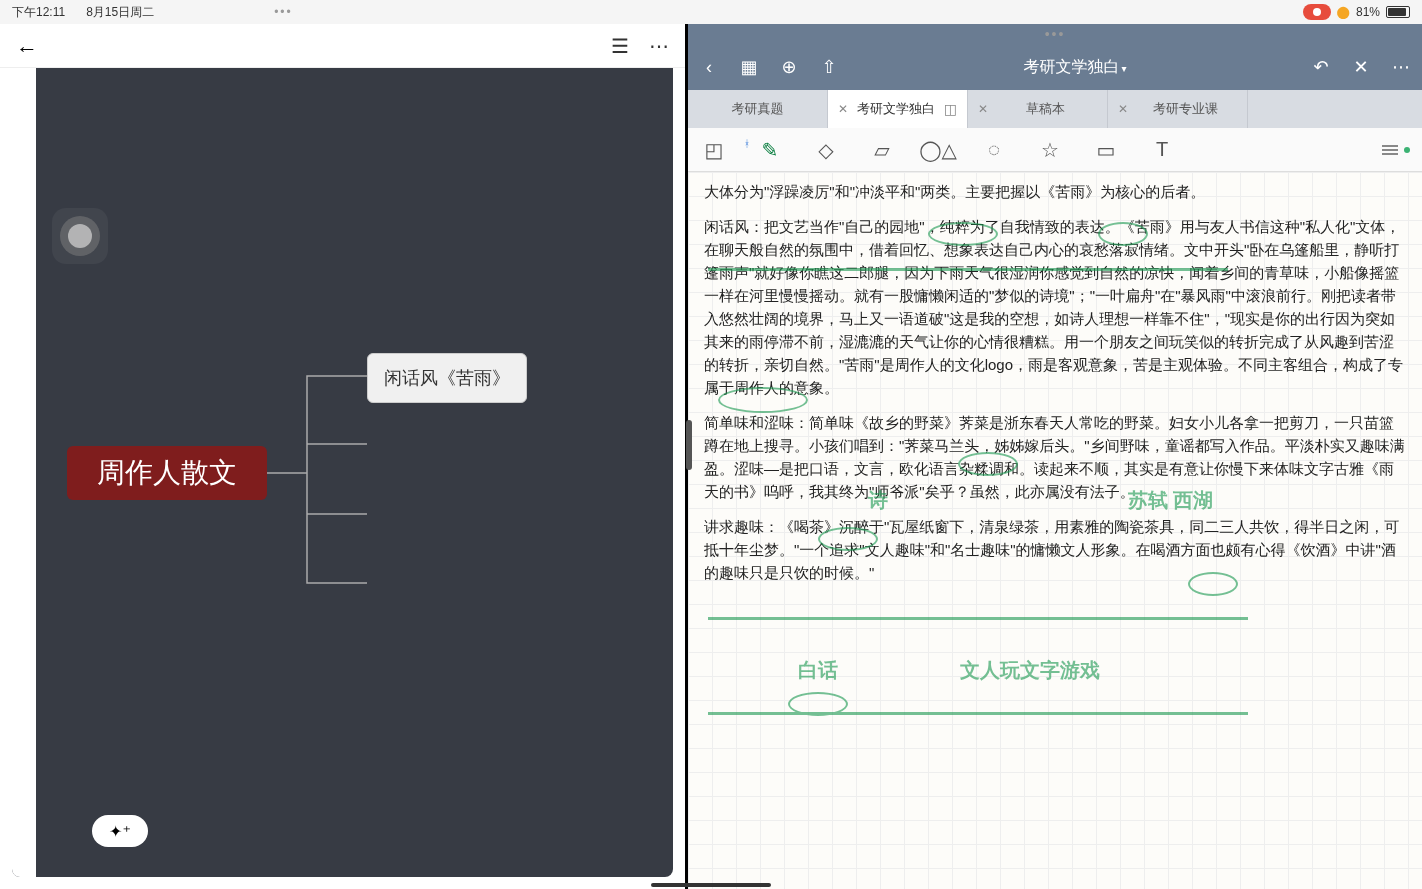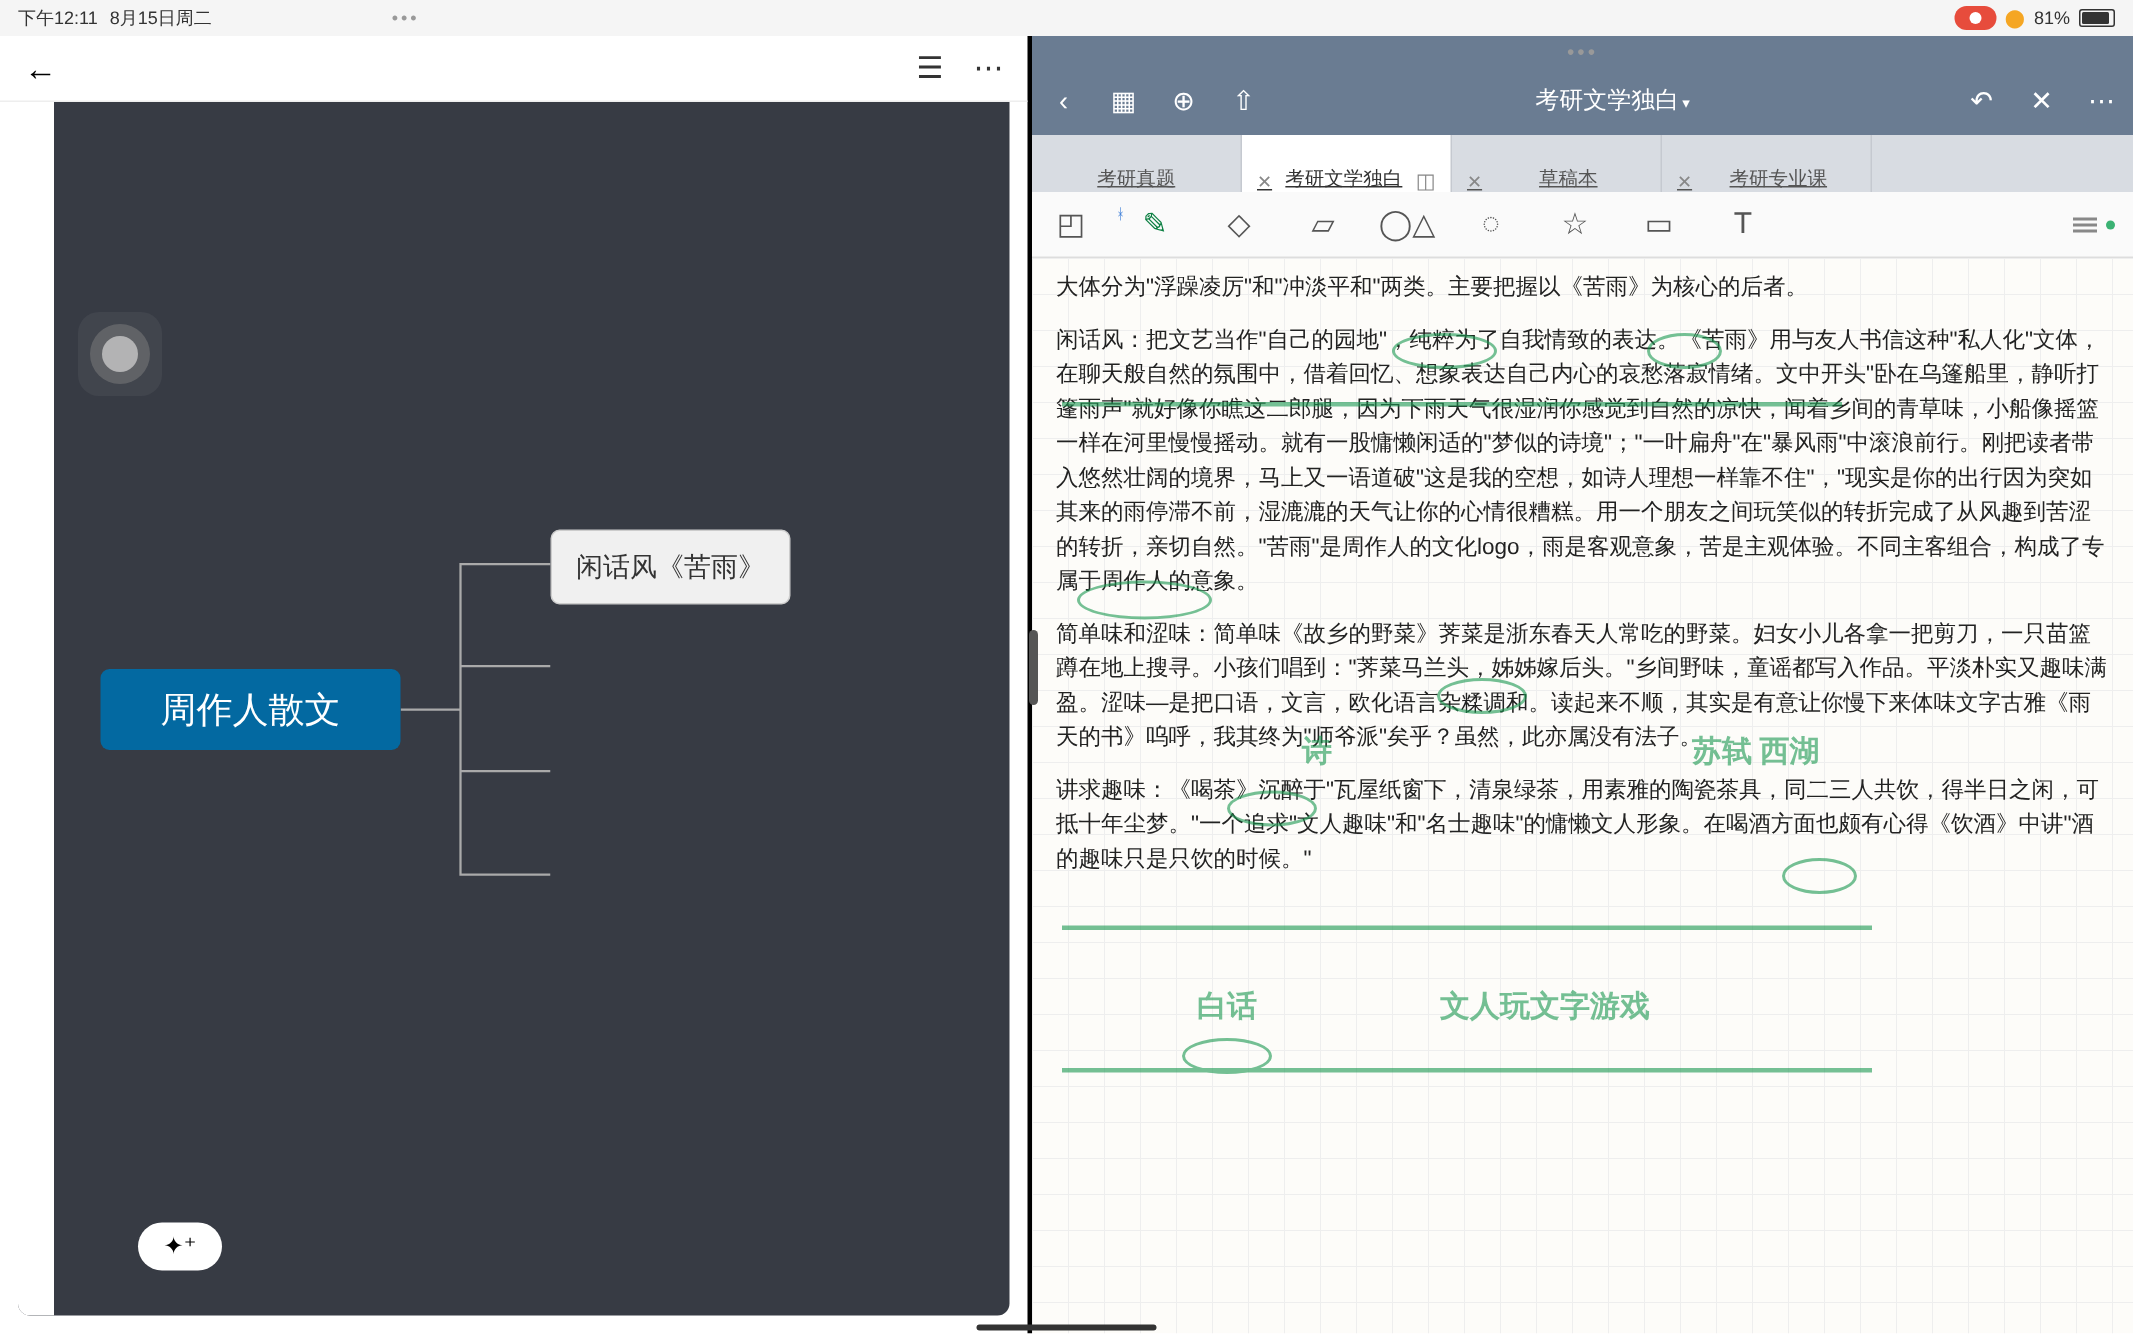--- a/index.html
+++ b/index.html
@@ -1,19 +1,19 @@
 <!DOCTYPE html>
 <html><head>
   <meta charset="utf-8">
   <style>
     * { margin: 0; padding: 0; box-sizing: border-box; }
     body { font-family: -apple-system, "PingFang SC", sans-serif; width: 1422px; height: 889px; overflow: hidden; }
     
     .status-bar { height: 24px; display: flex; align-items: center; padding: 0 12px; background: #f5f5f5; font-size: 12px; color: #333; }
-    .status-left { display: flex; gap: 8px; }
+    .status-left { display: flex; gap: 21px; }
     .status-right { margin-left: auto; display: flex; align-items: center; gap: 6px; }
     .dots { color: #999; letter-spacing: 2px; }
     .record-dot { width: 28px; height: 16px; background: #e74c3c; border-radius: 8px; display: flex; align-items: center; justify-content: center; }
     .record-inner { width: 8px; height: 8px; background: white; border-radius: 50%; }
     .wifi-icon { color: #f5a623; }
     .battery { display: inline-flex; align-items: center; gap: 2px; }
     .battery-body { width: 24px; height: 12px; border: 1px solid #333; border-radius: 2px; position: relative; }
     .battery-fill { position: absolute; left: 1px; top: 1px; bottom: 1px; width: 80%; background: #333; border-radius: 1px; }
     
     .split-container { display: flex; height: calc(889px - 24px); }
@@ -23,41 +23,41 @@
     .left-header { height: 44px; display: flex; align-items: center; padding: 0 16px; border-bottom: 1px solid #eee; }
     .back-arrow { font-size: 22px; color: #000; }
     .left-header-right { margin-left: auto; display: flex; gap: 20px; font-size: 20px; color: #333; }
     
     .mindmap-canvas { flex: 1; background: #373b44; position: relative; margin: 0 12px 12px; border-radius: 0 0 8px 8px; overflow: hidden; }
     .sidebar-strip { position: absolute; left: 0; top: 0; bottom: 0; width: 24px; background: #fff; }
     .assistive-touch { position: absolute; left: 40px; top: 140px; width: 56px; height: 56px; background: rgba(255,255,255,0.05); border-radius: 14px; display:flex; align-items:center; justify-content:center;}
     .assistive-inner { width: 40px; height: 40px; background: rgba(128,128,128,0.5); border-radius: 50%; display: flex; align-items: center; justify-content: center; }
     .assistive-dot { width: 24px; height: 24px; background: rgba(200,200,200,0.8); border-radius: 50%; }
     
-    .mindmap-root { position: absolute; left: 55px; top: 378px; width: 200px; height: 54px; background: #0369a1; color: #fff; border-radius: 6px; display: flex; align-items: center; justify-content: center; font-size: 24px; }
+    .mindmap-root { position: absolute; left: 55px; top: 378px; width: 200px; height: 54px; background: #7f1d1d; color: #fff; border-radius: 6px; display: flex; align-items: center; justify-content: center; font-size: 28px; }
     .mindmap-child { position: absolute; background: #f0f0f0; border: 1px solid #ccc; border-radius: 6px; padding: 12px 16px; font-size: 18px; color: #333; white-space: nowrap; }
     .child-1 { left: 355px; top: 285px; }
     .child-2 { left: 355px; top: 353px; }
     .child-3 { left: 355px; top: 423px; }
     .child-4 { left: 355px; top: 492px; }
     
     .connector { position: absolute; stroke: #aaa; stroke-width: 1.5; fill: none; }
     
     .fab { position: absolute; left: 80px; bottom: 30px; width: 56px; height: 32px; background: #fff; border-radius: 16px; display: flex; align-items: center; justify-content: center; font-size: 16px; }
     
     
     .right-app { flex: 1; display: flex; flex-direction: column; background: #fff; }
     .right-status-dots { text-align: center; color: #999; font-size: 14px; padding: 2px; letter-spacing: 2px; background: #6a7c92;}
     .right-toolbar { height: 46px; background: #6a7c92; display: flex; align-items: center; padding: 0 10px; gap: 18px; color: #fff; }
     .toolbar-icon { font-size: 18px; width: 22px; text-align: center; }
     .doc-title { flex: 1; text-align: center; font-size: 16px; color: #fff; }
     .chevron-down { font-size: 10px; margin-left: 2px; }
     
     .tabs-row { height: 38px; background: #d8dce2; display: flex; align-items: stretch; }
-    .tab { display: flex; align-items: flex-end; padding: 0 10px; font-size: 13px; color: #555; gap: 6px; border-right: 1px solid #c5c9d0; min-width: 140px; text-decoration: underline; }
+    .tab { display: flex; align-items: center; padding: 0 10px; font-size: 13px; color: #555; gap: 6px; border-right: 1px solid #c5c9d0; min-width: 140px; }
     .tab.active { background: #fff; color: #333; }
     .tab-close { color: #888; font-size: 12px; }
     .tab-label { flex: 1; text-align: center; }
     .tab-extra-icon { font-size: 14px; color: #888; }
     
     .tools-row { height: 44px; display: flex; align-items: center; padding: 0 12px; gap: 28px; border-bottom: 1px solid #ddd; background: #fafafa; }
     .tool { width: 28px; height: 28px; display: flex; align-items: center; justify-content: center; font-size: 20px; color: #555; position: relative; }
     .pen-active { color: #0d8043; }
     .bt-icon { position: absolute; left: -12px; top: 2px; font-size: 10px; color: #3b7dd8; }
     .tools-right { margin-left: auto; display: flex; align-items: center; gap: 4px; }

